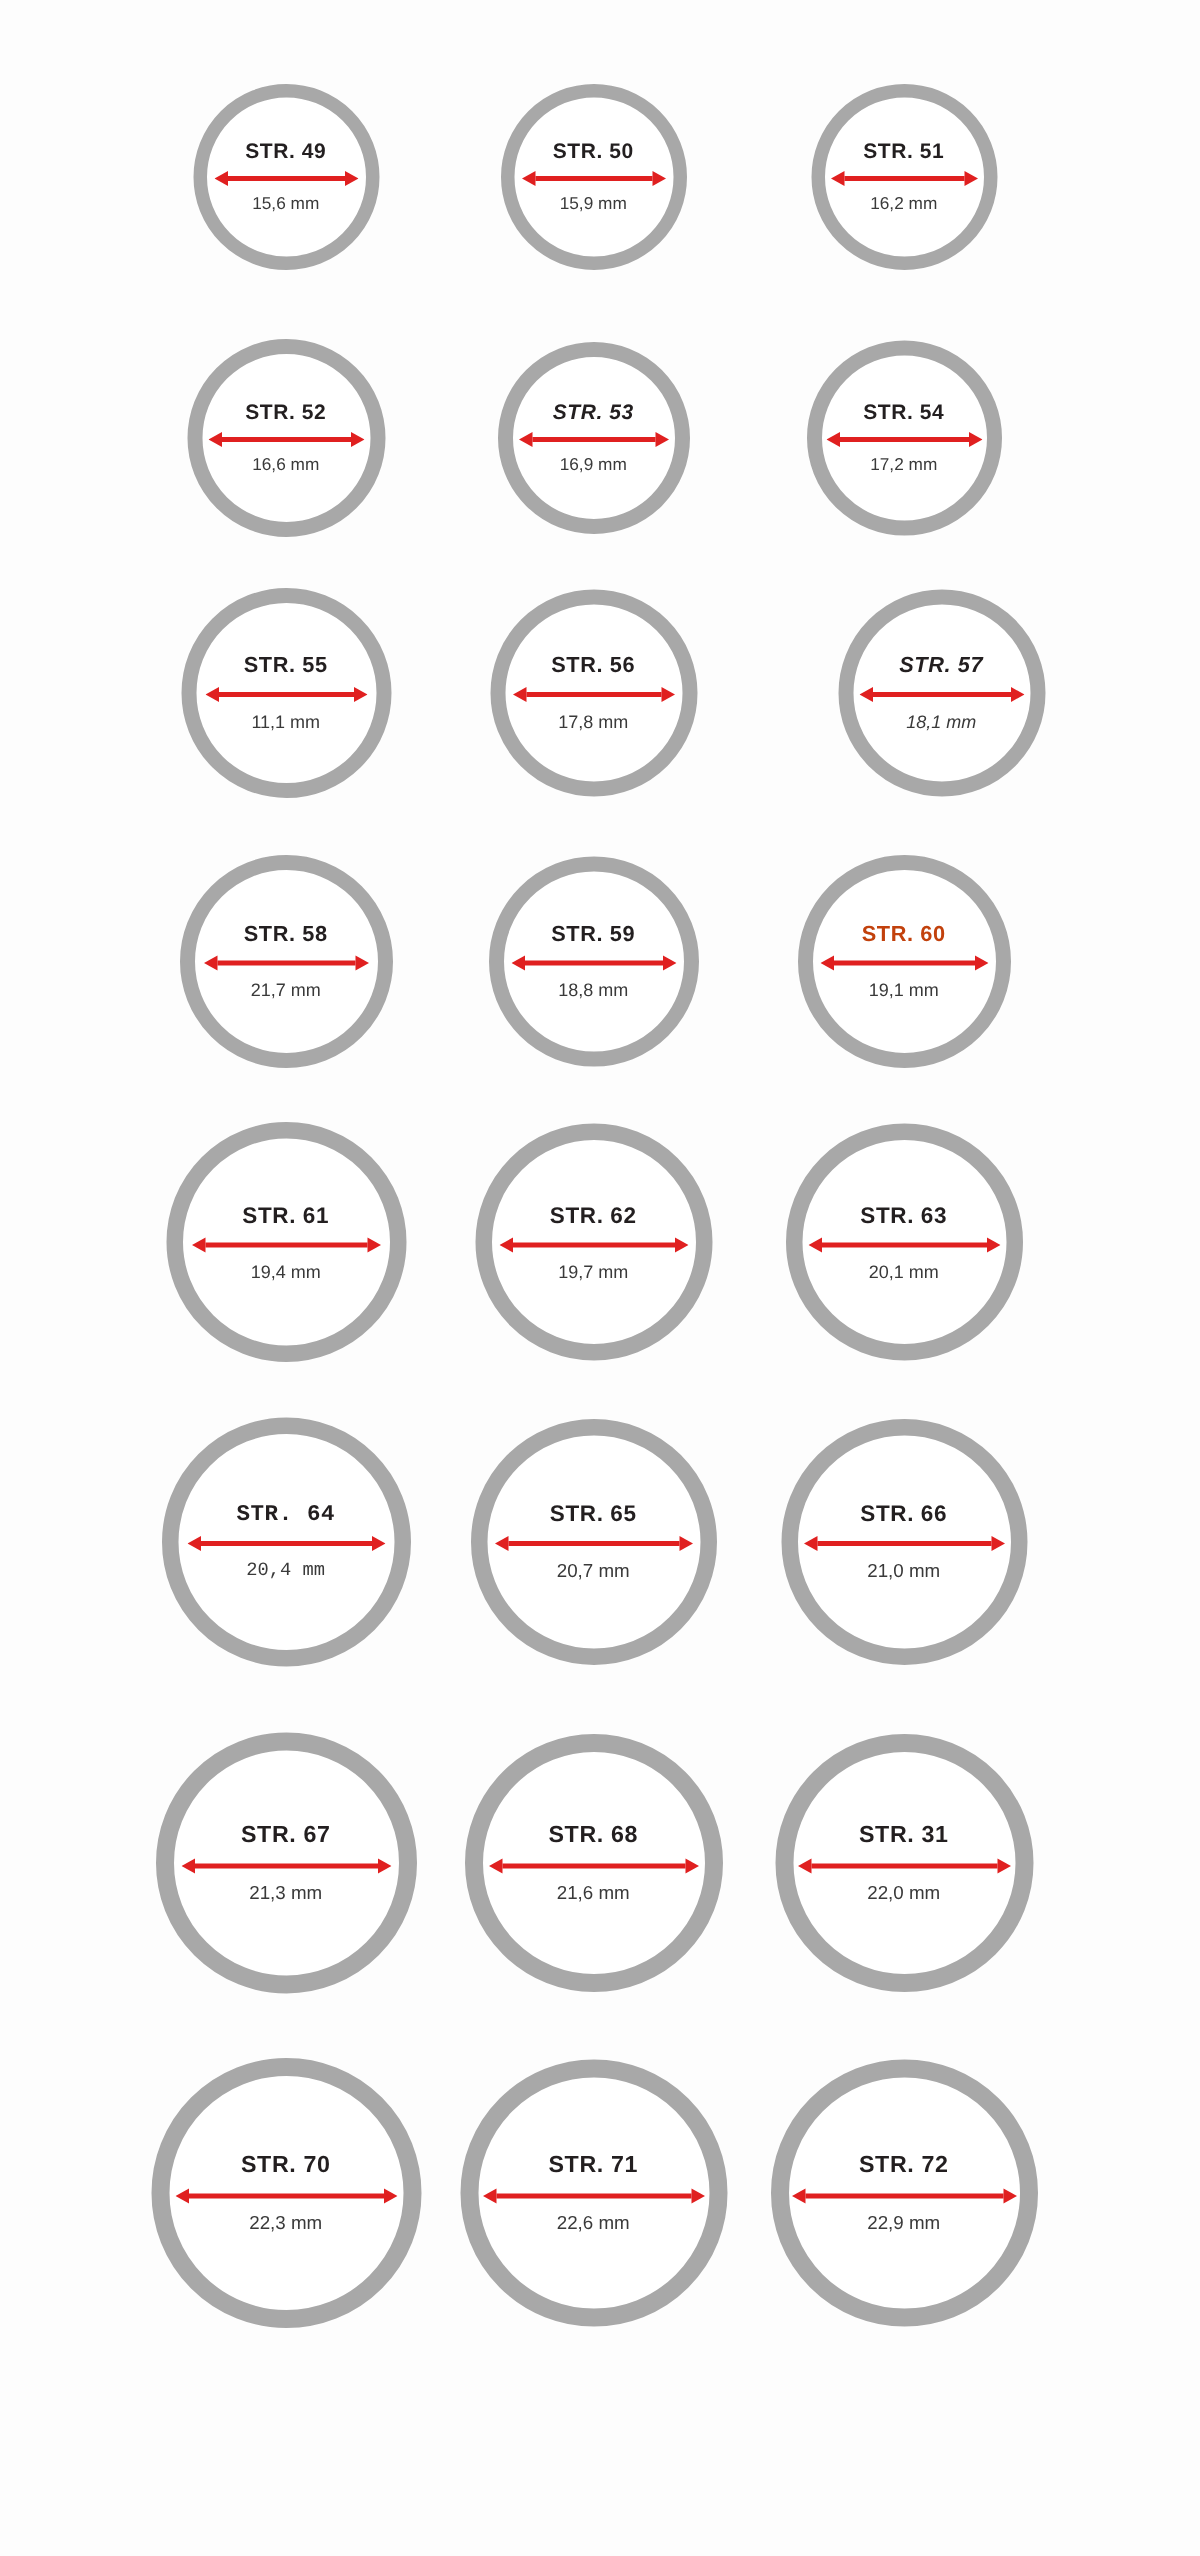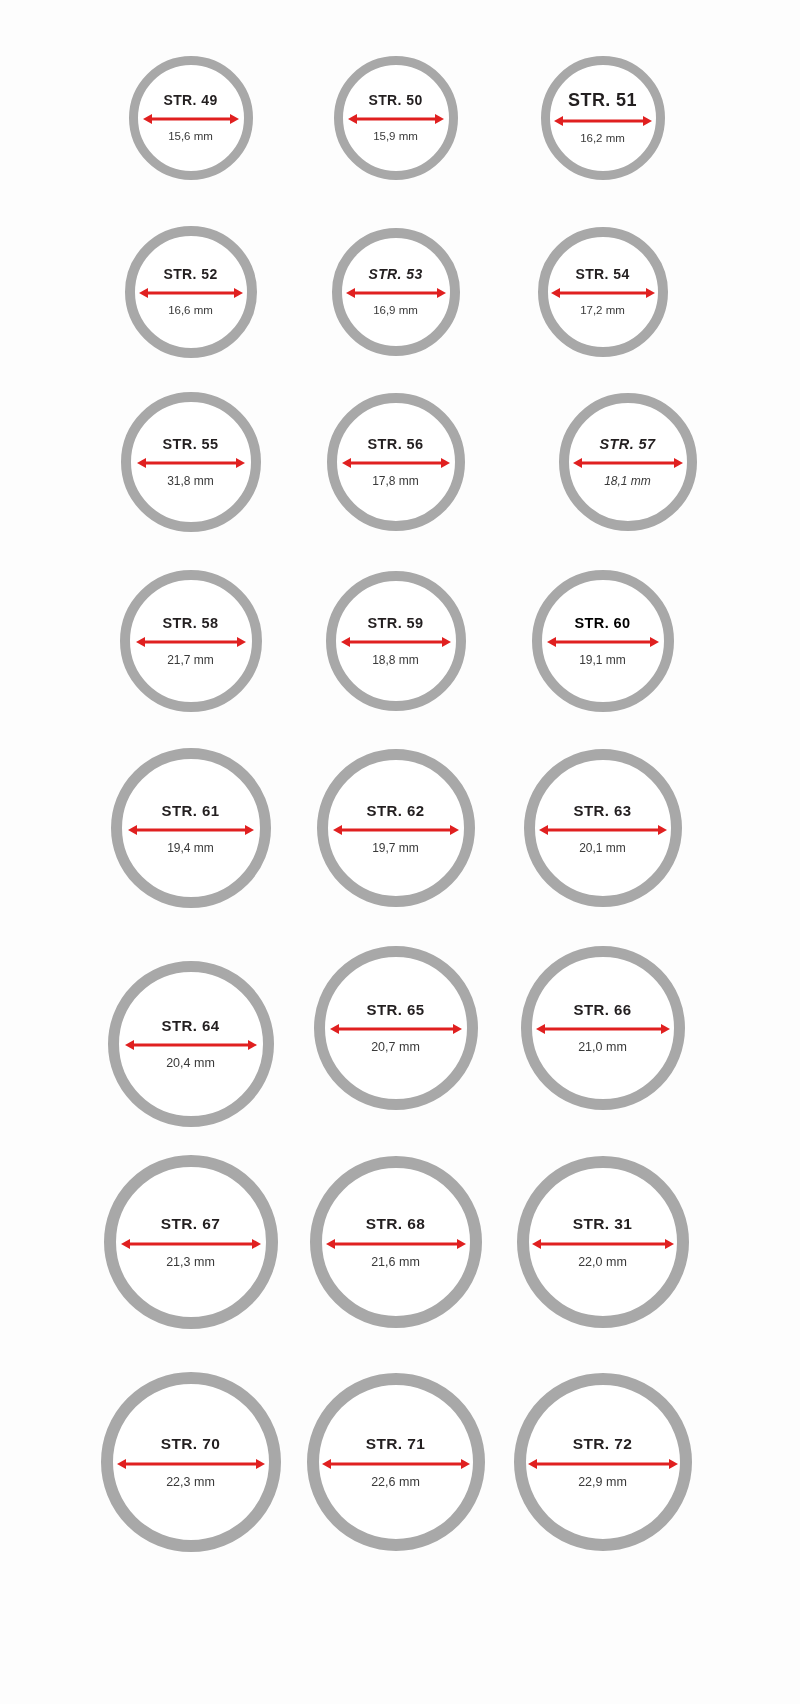--- a/index.html
+++ b/index.html
@@ -119,21 +119,21 @@
                 <polygon points="96,7 87,2 87,12" fill="#e02020"></polygon>
               </svg>
             </div>
             <div class="mm-label" style="font-size: 11.5px; color: rgb(58, 58, 58);">15,9 mm</div>
           </div>
         </div>
       </div>
       <div class="ring-cell" style="position: absolute; left: 497px; top: 0px; height: 100%;">
         <div class="ring" style="width: 124px; height: 124px; border-width: 9px; border-color: rgb(168, 168, 168);">
           <div class="ring-inner">
-            <div class="size-label" style="font-size: 18px; color: rgb(35, 31, 32);">STR. 51</div>
+            <div class="size-label" style="font-size: 14px; color: rgb(35, 31, 32);">STR. 51</div>
             <div class="arrow">
               <svg width="98" height="14" viewBox="0 0 98 14">
                 <line x1="9" y1="7" x2="89" y2="7" stroke="#e02020" stroke-width="3.2"></line>
                 <polygon points="0,7 9,2 9,12" fill="#e02020"></polygon>
                 <polygon points="98,7 89,2 89,12" fill="#e02020"></polygon>
               </svg>
             </div>
             <div class="mm-label" style="font-size: 11.5px; color: rgb(58, 58, 58);">16,2 mm</div>
           </div>
         </div>
@@ -191,21 +191,21 @@
         <div class="ring" style="width: 140px; height: 140px; border-width: 10px; border-color: rgb(168, 168, 168);">
           <div class="ring-inner">
             <div class="size-label" style="font-size: 14.5px; color: rgb(35, 31, 32);">STR. 55</div>
             <div class="arrow">
               <svg width="108" height="14" viewBox="0 0 108 14">
                 <line x1="9" y1="7" x2="99" y2="7" stroke="#e02020" stroke-width="3.2"></line>
                 <polygon points="0,7 9,2 9,12" fill="#e02020"></polygon>
                 <polygon points="108,7 99,2 99,12" fill="#e02020"></polygon>
               </svg>
             </div>
-            <div class="mm-label" style="font-size: 12px; color: rgb(58, 58, 58);">31,8 mm</div>
+            <div class="mm-label" style="font-size: 12px; color: rgb(58, 58, 58);">11,1 mm</div>
           </div>
         </div>
       </div>
       <div class="ring-cell" style="position: absolute; left: 290px; top: 0px; height: 100%;">
         <div class="ring" style="width: 138px; height: 138px; border-width: 10px; border-color: rgb(168, 168, 168);">
           <div class="ring-inner">
             <div class="size-label" style="font-size: 14.5px; color: rgb(35, 31, 32);">STR. 56</div>
             <div class="arrow">
               <svg width="108" height="14" viewBox="0 0 108 14">
                 <line x1="9" y1="7" x2="99" y2="7" stroke="#e02020" stroke-width="3.2"></line>
@@ -260,21 +260,21 @@
                 <polygon points="110,7 101,2 101,12" fill="#e02020"></polygon>
               </svg>
             </div>
             <div class="mm-label" style="font-size: 12px; color: rgb(58, 58, 58);">18,8 mm</div>
           </div>
         </div>
       </div>
       <div class="ring-cell" style="position: absolute; left: 497px; top: 0px; height: 100%;">
         <div class="ring" style="width: 142px; height: 142px; border-width: 10px; border-color: rgb(168, 168, 168);">
           <div class="ring-inner">
-            <div class="size-label" style="font-size: 14.5px; color: #000000;">STR. 60</div>
+            <div class="size-label" style="font-size: 14.5px; color: #c2410c;">STR. 60</div>
             <div class="arrow">
               <svg width="112" height="14" viewBox="0 0 112 14">
                 <line x1="9" y1="7" x2="103" y2="7" stroke="#e02020" stroke-width="3.2"></line>
                 <polygon points="0,7 9,2 9,12" fill="#e02020"></polygon>
                 <polygon points="112,7 103,2 103,12" fill="#e02020"></polygon>
               </svg>
             </div>
             <div class="mm-label" style="font-size: 12px; color: rgb(58, 58, 58);">19,1 mm</div>
           </div>
         </div>
@@ -321,21 +321,21 @@
                 <polygon points="0,7 9,2 9,12" fill="#e02020"></polygon>
                 <polygon points="128,7 119,2 119,12" fill="#e02020"></polygon>
               </svg>
             </div>
             <div class="mm-label" style="font-size: 12px; color: rgb(58, 58, 58);">20,1 mm</div>
           </div>
         </div>
       </div>
     </div>
     <div class="ring-row" style="top: 926px; height: 204px;">
-      <div class="ring-cell" style="position: absolute; left: 85px; top: 16px; height: 100%;">
+      <div class="ring-cell" style="position: absolute; left: 85px; top: 0px; height: 100%; font-family: Liberation Mono, monospace;">
         <div class="ring" style="width: 166px; height: 166px; border-width: 11px; border-color: rgb(168, 168, 168);">
           <div class="ring-inner">
             <div class="size-label" style="font-size: 15px; color: rgb(35, 31, 32);">STR. 64</div>
             <div class="arrow">
               <svg width="132" height="14" viewBox="0 0 132 14">
                 <line x1="9" y1="7" x2="123" y2="7" stroke="#e02020" stroke-width="3.2"></line>
                 <polygon points="0,7 9,2 9,12" fill="#e02020"></polygon>
                 <polygon points="132,7 123,2 123,12" fill="#e02020"></polygon>
               </svg>
             </div>

